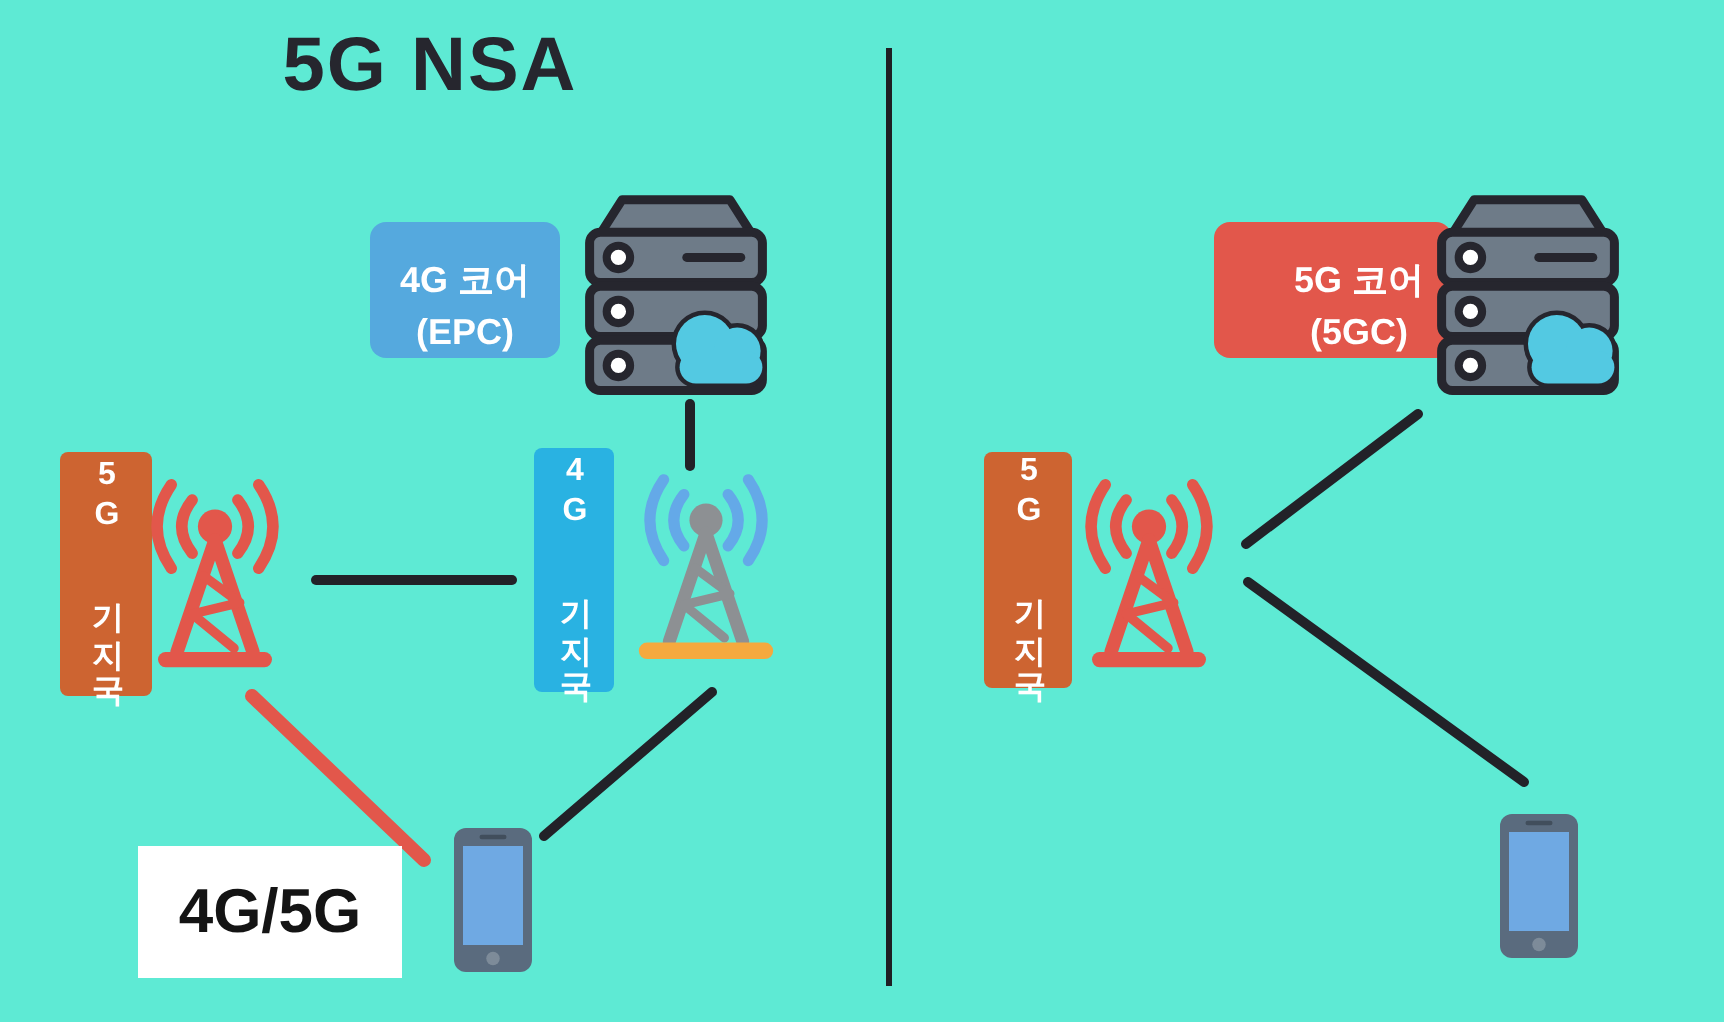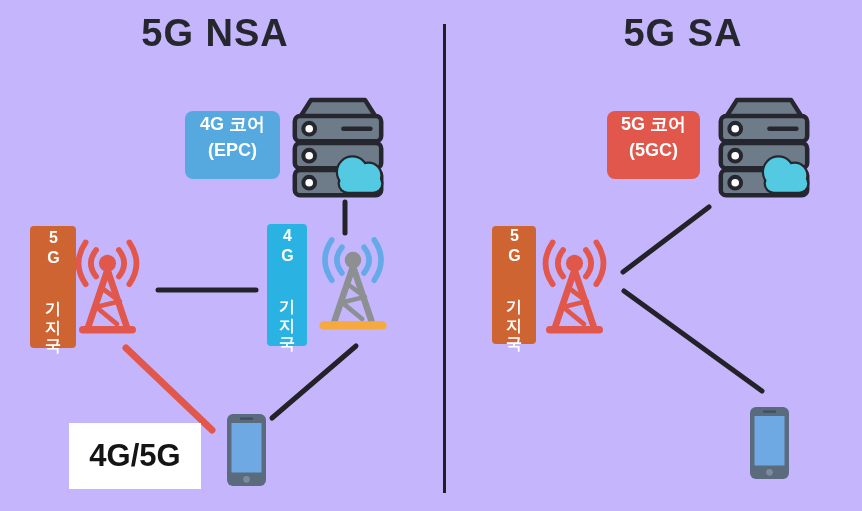--- a/index.html
+++ b/index.html
@@ -1,27 +1,27 @@
 <!DOCTYPE html>
 <html><head>
 <meta charset="utf-8">
 <style>
   html,body{margin:0;padding:0;}
   .canvas{
-    position:relative;width:862px;height:511px;background:#c4b5fd;overflow:hidden;
+    position:relative;width:862px;height:511px;background:#5eead4;overflow:hidden;
     font-family:"Liberation Sans",sans-serif;color:#222228;
   }
   .abs{position:absolute;}
   .panel-title{
     font-size:38px;font-weight:800;letter-spacing:1px;color:#26262e;
     text-align:center;width:240px;top:12px;
   }
   .core-box{
     width:95px;height:68px;border-radius:8px;display:flex;flex-direction:column;
-    align-items:center;justify-content:flex-start;color:#fff;font-weight:700;font-size:18px;line-height:1.45;
+    align-items:center;justify-content:flex-end;color:#fff;font-weight:700;font-size:18px;line-height:1.45;
   }
   .core-box.blue{background:#55a9de;}
   .core-box.red{background:#e2574b;}
   .vlabel{
     display:flex;align-items:center;justify-content:center;color:#fff;font-weight:700;
     font-size:16px;border-radius:4px;writing-mode:vertical-lr;text-orientation:upright;
     letter-spacing:3px;line-height:1;
   }
   .vlabel.orange{background:#cd6431;}
   .vlabel.cyan{background:#29b2e2;}
@@ -111,23 +111,22 @@
       <rect x="10" y="14" width="40" height="66" fill="#6fa9e3"></rect>
       <rect x="21" y="6.5" width="18" height="3" rx="1.5" fill="#414e5c"></rect>
       <circle cx="30" cy="89" r="4.5" fill="#7d8b99"></circle>
     </svg>
   </div>
 
   <div class="abs device-label" style="left:69px;top:423px;width:132px;height:66px;">
     <span>4G/5G</span>
   </div>
 
-  <div class="abs panel-title" style="left:563px;">5G SA</div>
 
-  <div class="abs core-box red" style="left:607px;top:111px;width:93px;">
+  <div class="abs core-box red" style="left:607px;top:111px;width:93px;padding-left:26px;">
     <span>5G 코어</span>
     <span>(5GC)</span>
   </div>
 
   <div class="abs" style="left:710px;top:88px;">
     <svg width="108" height="112" viewBox="0 0 120 122">
       <polygon points="30,12 90,12 104,34 16,34" fill="#6e7b88" stroke="#26262e" stroke-width="5" stroke-linejoin="round"></polygon>
       <rect x="12" y="30" width="96" height="28" rx="6" fill="#6e7b88" stroke="#26262e" stroke-width="5"></rect>
       <rect x="12" y="60" width="96" height="28" rx="6" fill="#6e7b88" stroke="#26262e" stroke-width="5"></rect>
       <rect x="12" y="90" width="96" height="28" rx="6" fill="#6e7b88" stroke="#26262e" stroke-width="5"></rect>

